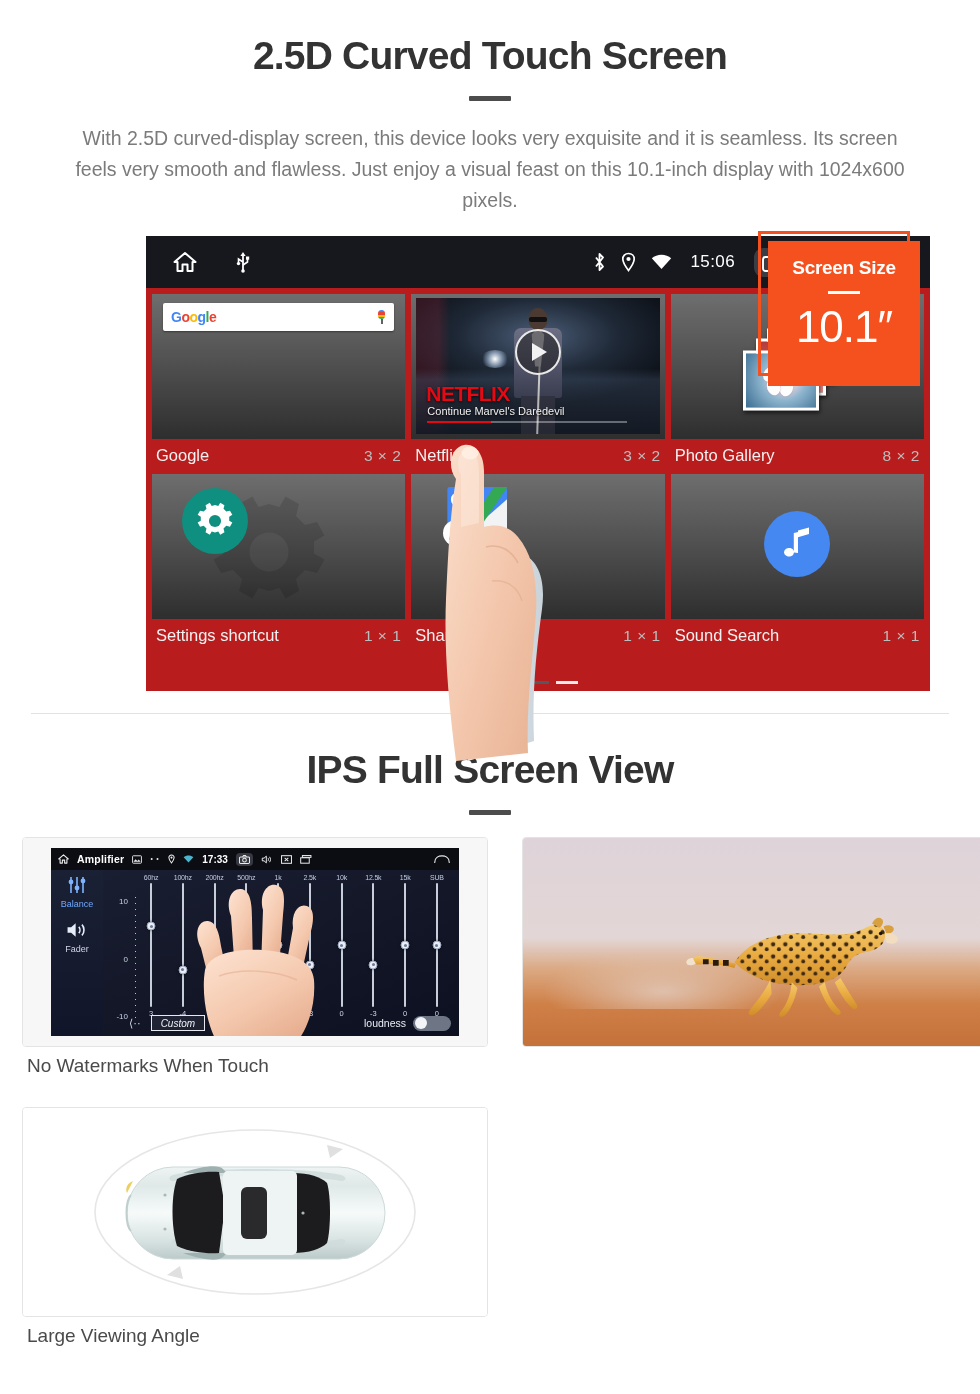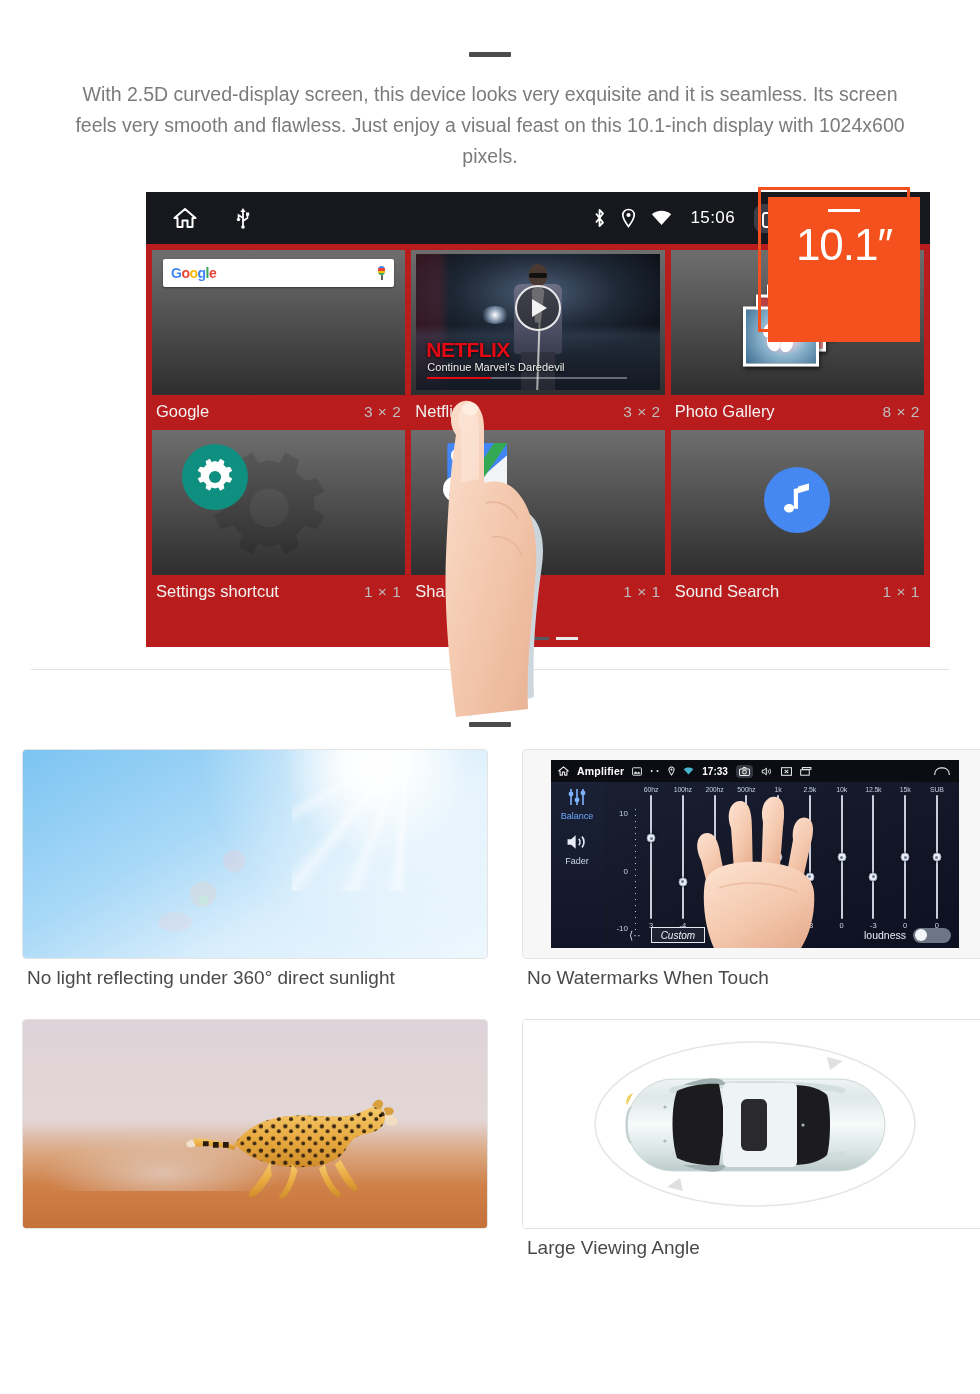--- a/index.html
+++ b/index.html
@@ -309,20 +309,21 @@
 
   
   .carbox{ position:absolute; inset:0; background:#fff;
            display:flex; align-items:center; justify-content:center;}
 </style>
 </head>
 <body>
 
 <div class="section1">
 
+  <h1 class="sec-title">2.5D Curved Touch Screen</h1>
   <div class="title-rule"></div>
   <p class="sec-desc">With 2.5D curved-display screen, this device looks very exquisite and it is seamless. Its screen feels very smooth and flawless. Just enjoy a visual feast on this 10.1-inch display with 1024x600 pixels.</p>
 
   <div class="device-wrap">
 
     <div class="device">
 
       <div class="statusbar">
         <div class="sb-left">
           <span class="sb-ico">
@@ -539,44 +540,35 @@
         <path d="M96 48 C86 34 92 16 104 14 C116 12 124 24 124 40 L124 96 C138 92 150 96 158 106 C172 122 178 150 176 182 C173 228 166 272 168 322 L96 330 C88 268 84 214 86 168 C88 124 90 84 96 48 Z" fill="url(#skin)"></path>
         <path d="M101 44 C95 32 99 20 107 19 C115 18 119 28 119 42 L119 92 L101 96 Z" fill="#fdeadd" opacity=".55"></path>
         <ellipse cx="110" cy="22" rx="8.5" ry="6.5" fill="#fff0e4" opacity=".85"></ellipse>
         <path d="M126 116 C140 112 152 120 158 132" stroke="#e0a98b" stroke-width="1.6" fill="none" opacity=".7"></path>
         <path d="M132 150 C146 148 158 156 162 170" stroke="#e0a98b" stroke-width="1.4" fill="none" opacity=".55"></path>
       </svg>
     </div>
 
     <div class="badge-frame"></div>
     <div class="badge">
+      <div class="badge-t">Screen Size</div>
       <div class="badge-rule"></div>
       <div class="badge-v">10.1″</div>
     </div>
   </div>
 
   <div class="divider"></div>
 </div>
 
 <div class="section2">
+  <h1 class="sec-title">IPS Full Screen View</h1>
   <div class="title-rule"></div>
 
   <div class="grid2">
 
-    <div>
-      <div class="imgbox">
-        <div class="sky"></div>
-        <div class="rays"></div>
-        <div class="flare f1"></div>
-        <div class="flare f2"></div>
-        <div class="flare f3"></div>
-        <div class="flare f4"></div>
-      </div>
-      <div class="cardcap">No light reflecting under 360° direct sunlight</div>
-    </div>
 
     <div>
       <div class="imgbox">
         <div class="ampbox">
           <div class="amp">
 
             <div class="amp-top">
               <span class="amp-ic">
                 <svg width="11" height="10" viewBox="0 0 24 22">
                     <path d="M12 2 L22.5 11 L19.5 11 L19.5 20 L14.5 20 L14.5 13.5 L9.5 13.5 L9.5 20 L4.5 20 L4.5 11 L1.5 11 Z" fill="none" stroke="#fff" stroke-width="2.4" stroke-linejoin="round"></path>

